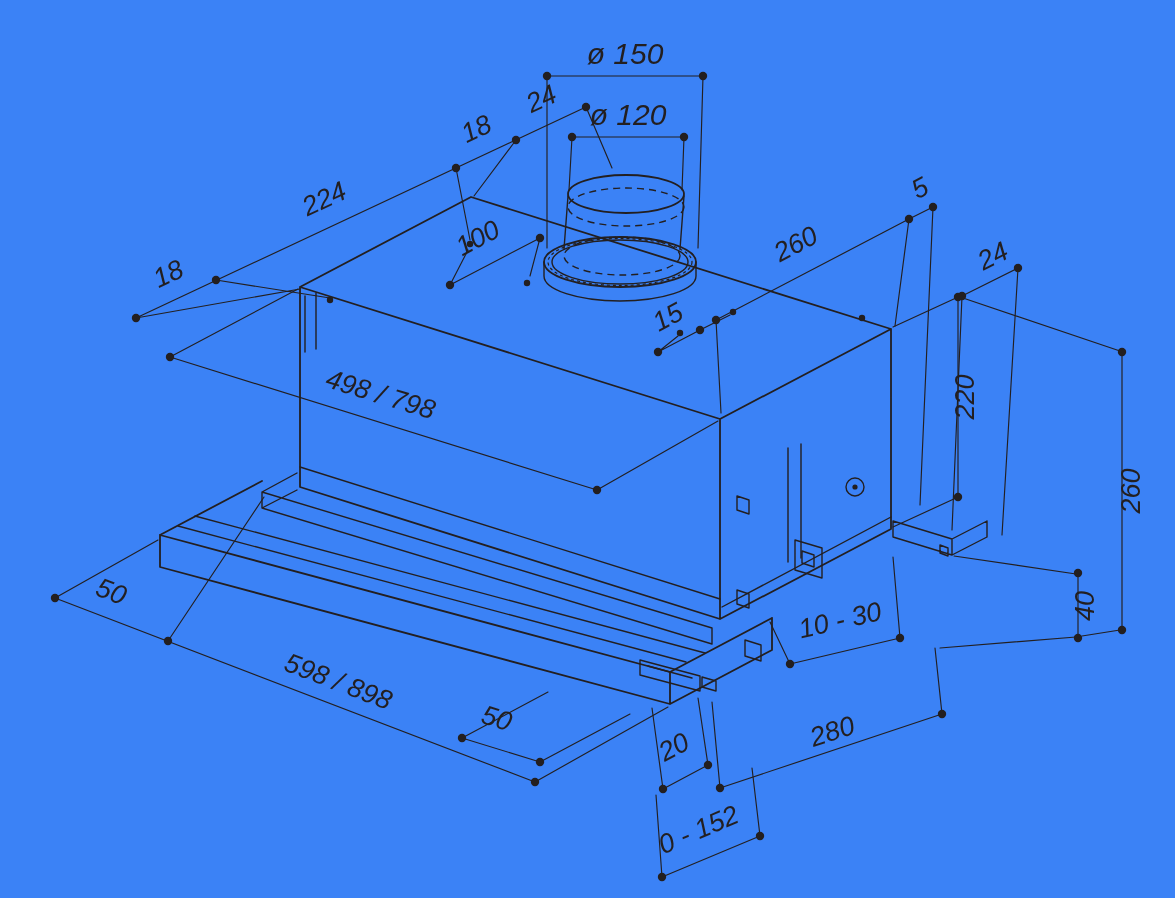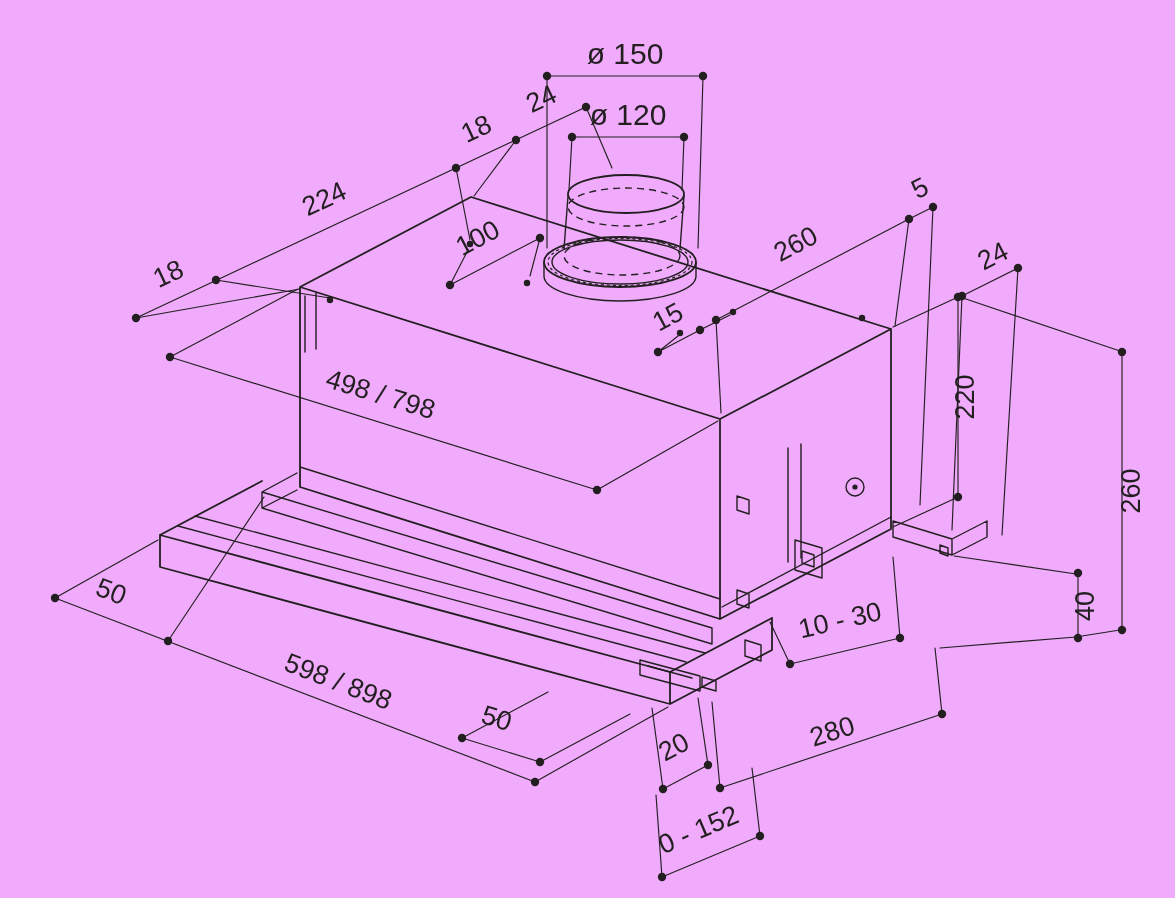--- a/index.html
+++ b/index.html
@@ -5,22 +5,23 @@
   html, body {
     margin: 0;
     padding: 0;
     background: #ffffff;
     font-family: "Liberation Sans", sans-serif;
   }
   .canvas {
     position: relative;
     width: 1175px;
     height: 898px;
-    background: #f0abfc;
+    background: #3b82f6;
     overflow: hidden;
+    font-style: italic;
   }
   svg { display: block; }
   .outline   { fill: none; stroke: #231f20; stroke-width: 1.8; stroke-linejoin: round; stroke-linecap: round; }
   .detail    { fill: none; stroke: #231f20; stroke-width: 1.4; stroke-linejoin: round; stroke-linecap: round; }
   .dim       { fill: none; stroke: #231f20; stroke-width: 1.15; stroke-linecap: round; }
   .dashed    { fill: none; stroke: #231f20; stroke-width: 1.4; stroke-dasharray: 7 5; }
   .ticks     { fill: none; stroke: #231f20; stroke-width: 1.2; stroke-dasharray: 3 3; }
   .dot       { fill: #231f20; stroke: none; }
   .hole      { fill: #231f20; stroke: none; }
   text.dimlabel {

